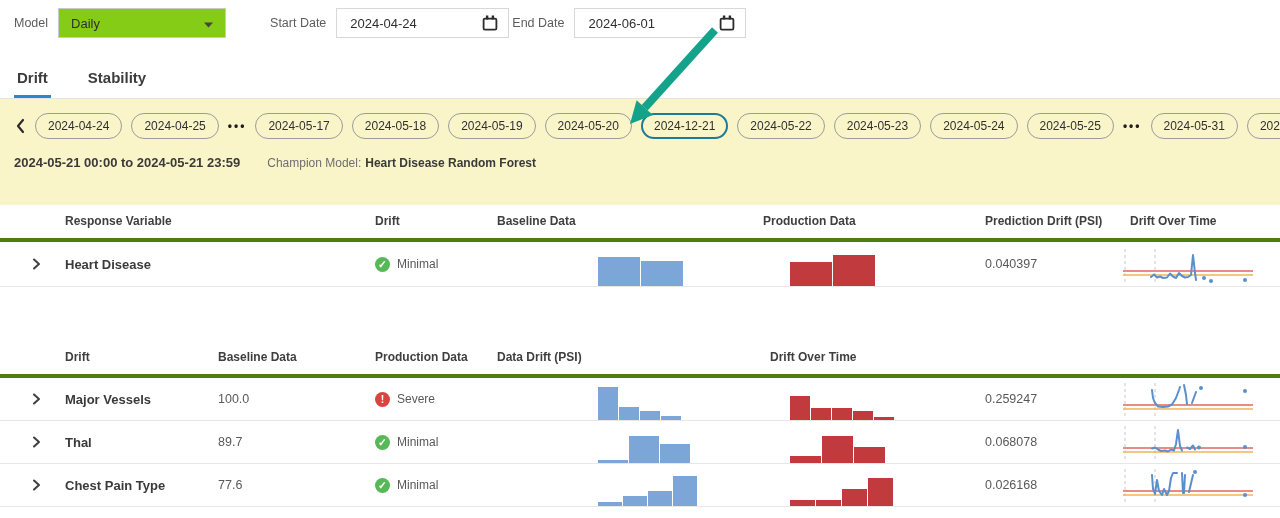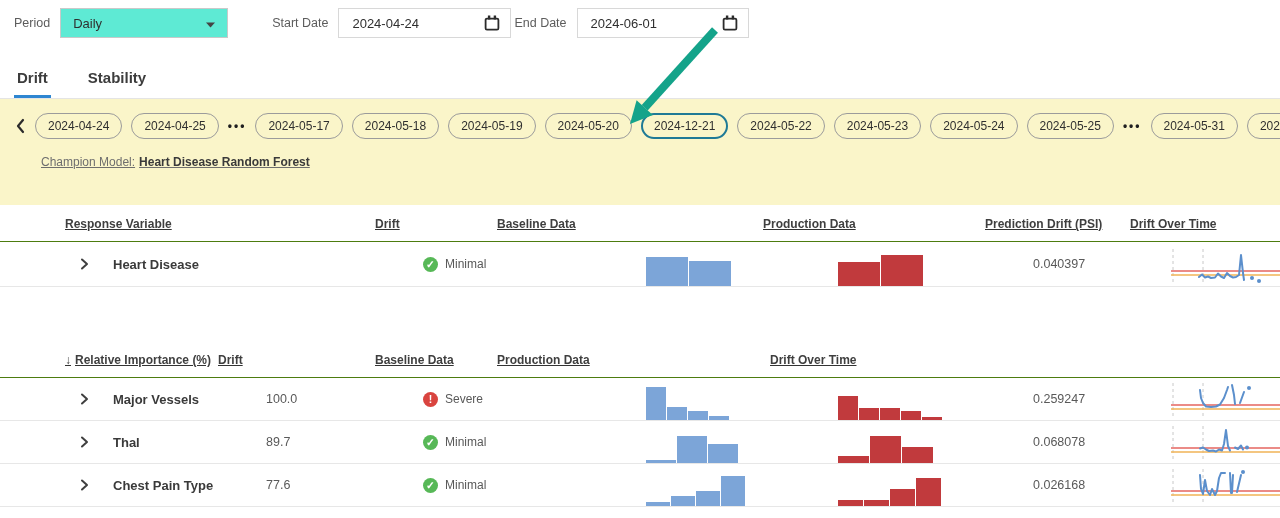--- a/index.html
+++ b/index.html
@@ -5,21 +5,21 @@
   * { margin:0; padding:0; box-sizing:border-box; }
   html,body { background:#fff; }
   body {
     width:1280px; height:518px; position:relative; overflow:hidden;
     font-family:"Liberation Sans", sans-serif; color:#333;
   }
 
   
   .controls { display:flex; align-items:center; height:30px; margin:8px 0 0 14px;
               font-size:12.5px; color:#5c5c5c; }
-  .select-box { width:168px; height:30px; border:1px solid #c9c9c9; background:#5eead4;
+  .select-box { width:168px; height:30px; border:1px solid #c9c9c9; background:#84cc16;
                 display:flex; align-items:center; justify-content:space-between;
                 padding:0 12px; margin-left:10px; color:#2f2f2f; font-size:13px; cursor:pointer; }
   .date-box { width:173px; height:30px; border:1px solid #d8d8d8; background:#fff;
               display:flex; align-items:center; justify-content:space-between;
               padding:0 10px 0 13px; margin-left:10px; color:#2f2f2f; font-size:13px; }
   .lbl-start { margin-left:44px; }
   .lbl-end   { margin-left:3px; }
   .icon-btn { display:flex; align-items:center; cursor:pointer; }
 
   
@@ -33,35 +33,35 @@
   .pill-row { display:flex; align-items:center; gap:9px; }
   .nav-chev { background:none; border:none; display:flex; align-items:center; cursor:pointer; padding:0 1px; }
   .pill { border:1px solid #9b9b9b; border-radius:14px; padding:5px 12px; font-size:12px;
           color:#2f2f2f; background:transparent; white-space:nowrap; cursor:pointer;
           font-family:"Liberation Sans", sans-serif; }
   .pill.selected { border-width:2px; padding:4px 11px; }
   .ellipsis { font-size:12px; font-weight:bold; letter-spacing:2px; color:#1f1f1f;
               background:none; border:none; cursor:pointer; }
   .info-row { display:flex; align-items:center; margin-top:16px; }
   .range-text { font-size:13px; font-weight:bold; color:#3a3a3a; }
-  .champion { margin-left:27px; font-size:12px; color:#6e6e6e;text-decoration:underline; }
+  .champion { margin-left:27px; font-size:12px; color:#6e6e6e; }
   .champion .model-name { color:#3a3a3a; font-weight:bold; margin-left:4px; }
 
   
   .arrow-overlay { position:absolute; left:590px; top:20px; width:140px; height:115px;
                    z-index:5; pointer-events:none; }
 
   
   .grid { display:grid; grid-template-columns:65px 153px 157px 122px 266px 222px 138px auto; }
-  .thead { height:37px; align-items:end; border-bottom:1px solid #4d7c0f;text-decoration:underline; }
+  .thead { height:37px; align-items:end; border-bottom:4px solid #4d7c0f; }
   .thead > div { font-size:12px; font-weight:bold; color:#3f3f3f; padding-bottom:10px; }
   .thead-2 { height:38px; }
   .span-name { grid-column:2 / 4; }
   .col-overtime { padding-left:7px; }
-  .trow { height:45px; align-items:center; border-bottom:1px solid #e7e7e7;padding-left:48px; }
+  .trow { height:45px; align-items:center; border-bottom:1px solid #e7e7e7; }
   .trow-sm { height:43px; }
   .chev-cell { display:flex; justify-content:flex-start; padding-left:32px; align-items:center; }
   .row-chev { background:none; border:none; cursor:pointer; display:flex; align-items:center; }
   .name { font-weight:bold; font-size:13px; color:#3a3a3a; }
   .val { font-size:12.5px; color:#595959; }
   .badge { display:flex; align-items:center; gap:7px; }
   .badge-ico { width:15px; height:15px; border-radius:50%; display:flex; align-items:center;
                justify-content:center; color:#fff; font-size:10.5px; font-weight:bold; }
   .badge-ico.minimal { background:#57b857; }
   .badge-ico.severe  { background:#d9443f; }
@@ -73,21 +73,21 @@
   .hist.production{ padding-left:27px; }
   .spark-cell { display:flex; align-items:flex-end; height:100%; }
   .spark-cell svg { margin-bottom:2px; }
   .table-gap { height:53px; }
   .sort-arrow { font-weight:bold; margin-right:4px; }
 </style>
 </head>
 <body>
 
 <div class="controls">
-  <span>Period</span>
+  <span>Model</span>
   <div class="select-box">
     <span>Daily</span>
     <span>
       <svg width="9" height="6" viewBox="0 0 9 6">
           <polygon points="0,0.5 9,0.5 4.5,5.5" fill="#444"></polygon>
         </svg>
     </span>
   </div>
   <span class="lbl-start">Start Date</span>
   <div class="date-box">
@@ -136,20 +136,21 @@
     <button class="pill">2024-05-22</button>
     <button class="pill">2024-05-23</button>
     <button class="pill">2024-05-24</button>
     <button class="pill">2024-05-25</button>
     <button class="ellipsis">•••</button>
     <button class="pill">2024-05-31</button>
     <button class="pill">2024-06-01</button>
 
   </div>
   <div class="info-row">
+    <span class="range-text">2024-05-21 00:00 to 2024-05-21 23:59</span>
     <span class="champion">
       <span>Champion Model:</span><span class="model-name">Heart Disease Random Forest</span>
     </span>
   </div>
 </div>
 
 <svg class="arrow-overlay" id="arrow-svg" viewBox="0 0 140 115">
   <line id="arrow-line" x1="125" y1="10" x2="54.7" y2="87.7" stroke-width="8" stroke="#14a38a"></line>
   <polygon id="arrow-head" points="40,104 46.6,80.3 62.8,95.1" fill="#14a38a"></polygon>
 </svg>
@@ -197,26 +198,24 @@
         <circle cx="88" cy="33" r="2" fill="#5b8fcc"></circle>
         <circle cx="122" cy="32" r="2" fill="#5b8fcc"></circle>
       </svg>
     </div>
 </div>
 
 <div class="table-gap"></div>
 
 <div class="grid thead thead-2">
   <div></div>
-  <div>
-    <span class="sort-arrow">↓</span><span>Relative Importance (%)</span>
-  </div>
   <div>Drift</div>
   <div>Baseline Data</div>
   <div>Production Data</div>
+  <div>Data Drift (PSI)</div>
   <div class="col-overtime">Drift Over Time</div>
 </div>
 
 <div class="grid trow trow-sm">
   <div class="chev-cell">
     <button class="row-chev">
       <svg width="9" height="12" viewBox="0 0 9 12">
           <polyline points="2,1.5 7,6 2,10.5" fill="none" stroke="#3f3f3f" stroke-width="2" stroke-linecap="round" stroke-linejoin="round"></polyline>
         </svg>
     </button>

